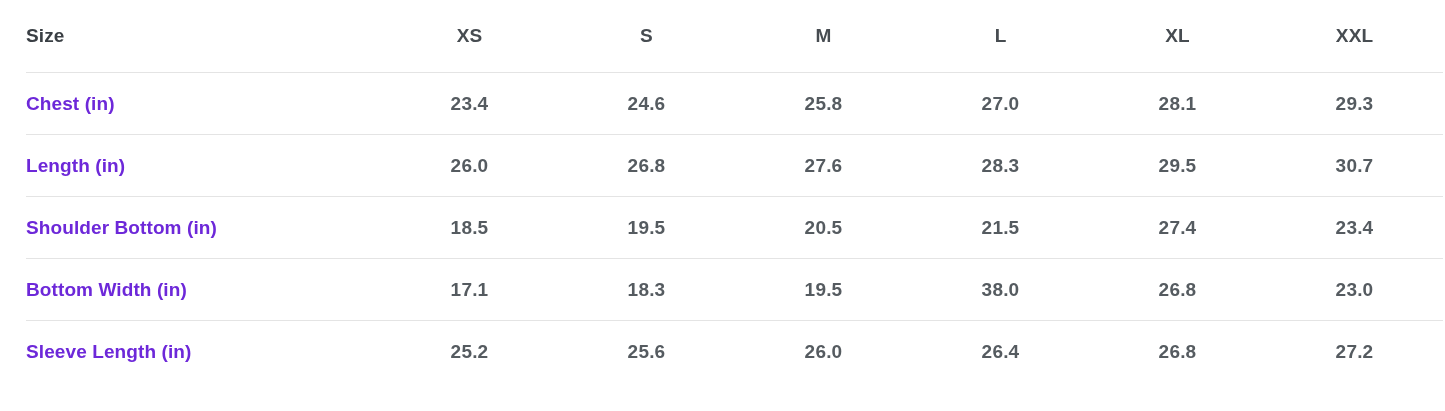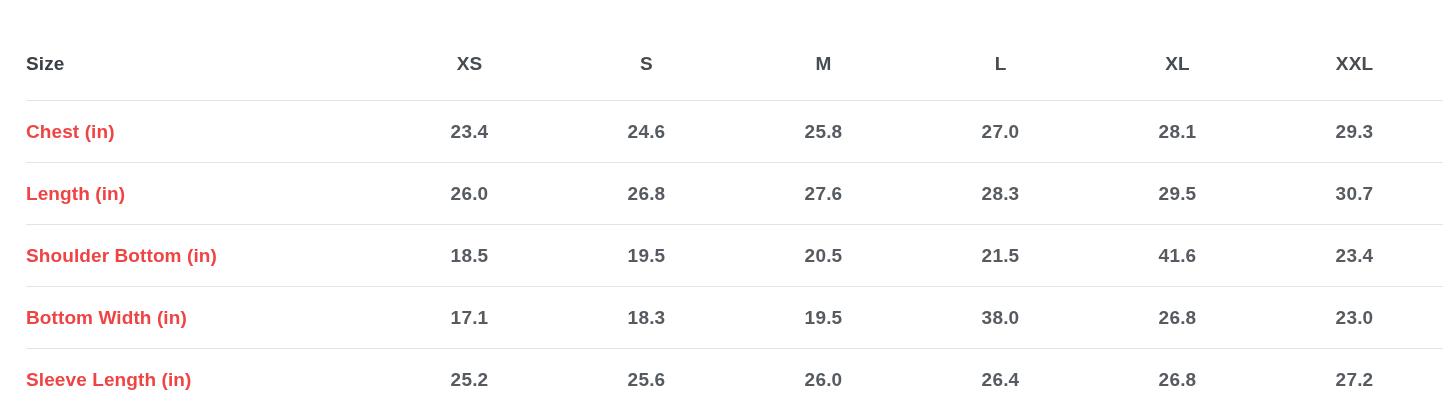--- a/index.html
+++ b/index.html
@@ -13,21 +13,20 @@
     height: 411px;
     font-family: "Liberation Sans", "DejaVu Sans", sans-serif;
     -webkit-font-smoothing: antialiased;
     overflow: hidden;
   }
 
   .size-chart-wrap {
     width: 1445px;
     box-sizing: border-box;
     padding: 0 18px 0 0;
-    margin-top: 28px;
   }
 
   table.size-chart {
     width: 1417px;
     margin-left: 26px;
     border-collapse: collapse;
     table-layout: fixed;
   }
 
   
@@ -65,21 +64,21 @@
     border-top: 1px solid #e4e4e4;
   }
   tr.chart-row td {
     height: 61px;
     line-height: 61px;
     font-size: 19px;
   }
   tr.chart-row td.row-label {
     text-align: left;
     font-weight: 700;
-    color: #ef4444;
+    color: #6d28d9;
     letter-spacing: 0.1px;
   }
   tr.chart-row td.measure-cell {
     text-align: center;
     font-weight: 700;
     color: #555b60;
     letter-spacing: 0.2px;
   }
 
   
@@ -133,21 +132,21 @@
         <td class="measure-cell">29.5</td>
         <td class="measure-cell">30.7</td>
       </tr>
 
       <tr class="chart-row">
         <td class="row-label">Shoulder Bottom (in)</td>
         <td class="measure-cell">18.5</td>
         <td class="measure-cell">19.5</td>
         <td class="measure-cell">20.5</td>
         <td class="measure-cell">21.5</td>
-        <td class="measure-cell">41.6</td>
+        <td class="measure-cell">27.4</td>
         <td class="measure-cell">23.4</td>
       </tr>
 
       <tr class="chart-row">
         <td class="row-label">Bottom Width (in)</td>
         <td class="measure-cell">17.1</td>
         <td class="measure-cell">18.3</td>
         <td class="measure-cell">19.5</td>
         <td class="measure-cell">38.0</td>
         <td class="measure-cell">26.8</td>

